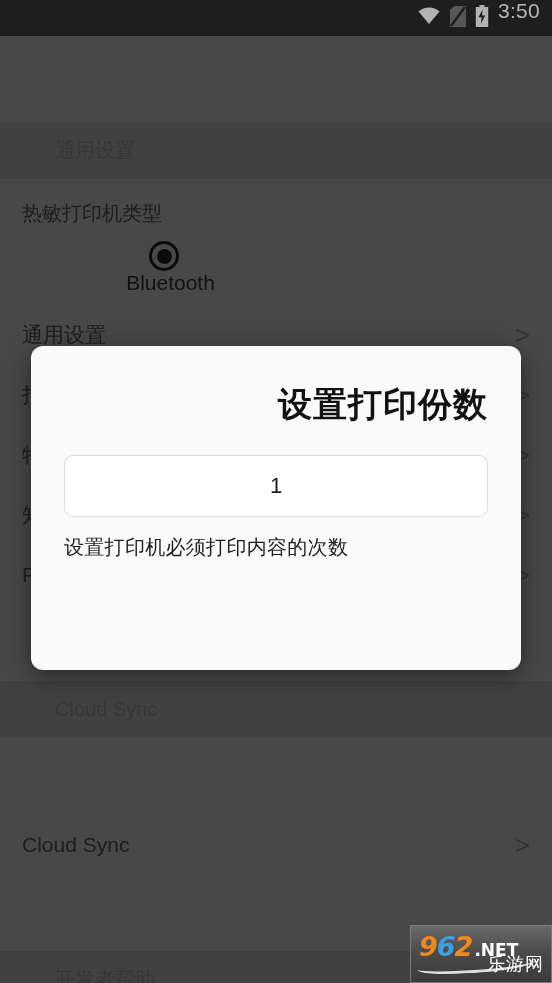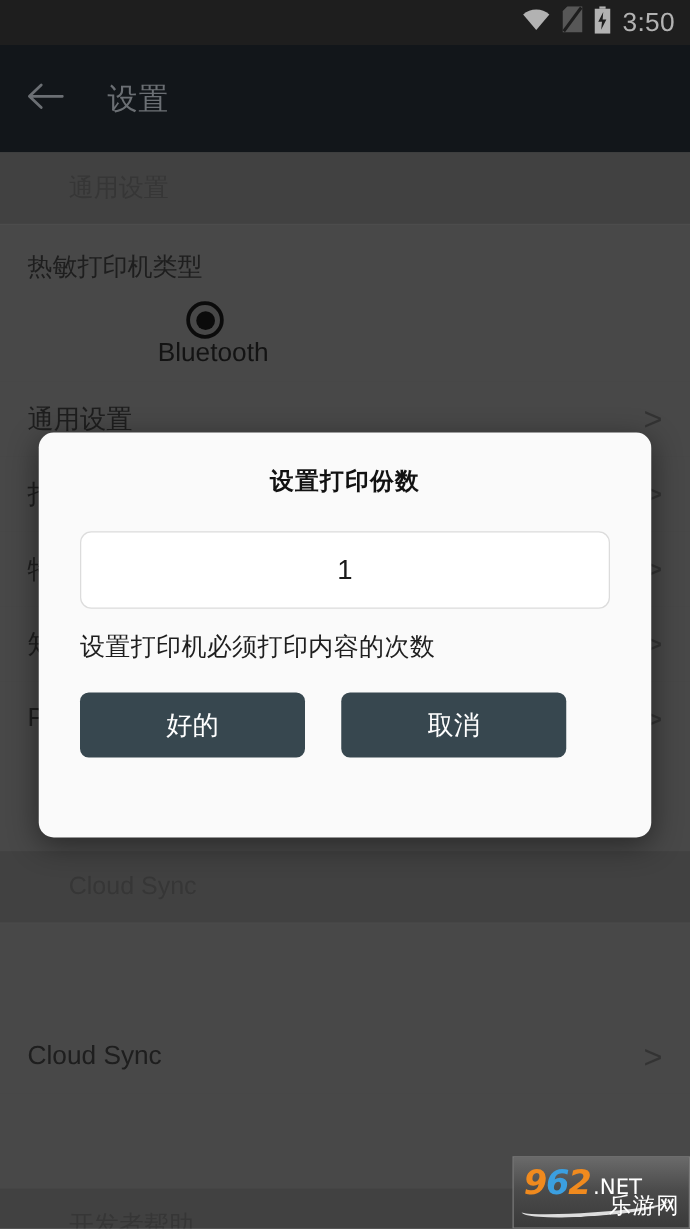--- a/index.html
+++ b/index.html
@@ -14,21 +14,21 @@
     width: 552px; height: 983px;
     overflow: hidden;
     background: #676767;
   }
 
   
   .statusbar {
     position: absolute; top: 0; left: 0;
     width: 552px; height: 36px;
     background: #2b2b2b;
-    display: flex; align-items: center; justify-content: flex-end;
+    display: flex; justify-content: flex-end;
     padding-right: 12px;
   }
   .sb-icons { display: flex; align-items: center; gap: 9px; }
   .wifi-ico { display:block; }
   .sim-ico  { display:block; }
   .batt-ico { display:block; }
   .sb-clock {
     color: #ffffff; font-size: 21px; letter-spacing: .3px;
     margin-left: 9px; line-height: 1;
   }
@@ -108,23 +108,23 @@
   .dialog {
     position: absolute;
     left: 31px; top: 346px;
     width: 490px; height: 324px;
     background: #fafafa;
     border-radius: 12px;
     box-shadow: 0 6px 24px rgba(0,0,0,.45);
     padding: 0 33px;
   }
   .dlg-title {
-    text-align: center; color: #121212;
-    font-size: 19px; font-weight: bold;
-    padding-top: 26px; letter-spacing: 1px;
+    text-align: right; color: #121212;
+    font-size: 34px; font-weight: bold;
+    padding-top: 36px; letter-spacing: 1px;
   }
   .dlg-input {
     margin-top: 27px;
     height: 62px; width: 100%;
     background: #ffffff;
     border: 1px solid #dcdcdc;
     border-radius: 9px;
     color: #1a1a1a; font-size: 22px;
     text-align: center;
     font-family: "Liberation Sans", sans-serif;
@@ -160,21 +160,21 @@
     position: absolute; left: 8px; top: 5px;
     display: flex; align-items: baseline;
     font-family: "DejaVu Sans", sans-serif;
     font-weight: bold; font-style: italic;
     font-size: 27px; letter-spacing: -1px;
   }
   .wm-9 { color: #f08a1e; }
   .wm-6 { color: #3b9fe0; }
   .wm-2 { color: #f08a1e; }
   .wm-net {
-    color: #ffffff; font-size: 17px; font-weight: normal;
+    color: #ffffff; font-size: 17px; font-weight: bold;
     font-style: normal; margin-left: 2px; letter-spacing: 0px;
   }
   .wm-cn {
     position: absolute; right: 7px; bottom: 6px;
     color: #ffffff; font-size: 18px; letter-spacing: 1px; margin-top: 45px;
   }
   .wm-swoosh {
     position: absolute; left: 6px; bottom: 9px;
     width: 118px; height: 16px;
     border-bottom: 3px solid #dddddd;
@@ -204,30 +204,20 @@
         <svg width="14" height="22" viewBox="0 0 14 22">
           <rect x="4.5" y="0" width="5" height="2" fill="#ffffff"></rect>
           <rect x="0.8" y="2" width="12.4" height="20" fill="#ffffff"></rect>
           <path d="M7.6 4.5 L3.6 12.3 H6.6 L5.9 18.8 L10.1 10.6 H7.1 Z" fill="#2b2b2b"></path>
         </svg>
       </span>
     </div>
     <span class="sb-clock">3:50</span>
   </div>
 
-  <div class="appbar">
-    <div class="back-btn">
-      <span>
-        <svg width="30" height="24" viewBox="0 0 30 24">
-          <path d="M29 12 H3 M12 3 L2.5 12 L12 21" fill="none" stroke="#9aa0a6" stroke-width="2.2" stroke-linecap="round" stroke-linejoin="round"></path>
-        </svg>
-      </span>
-    </div>
-    <span class="appbar-title">设置</span>
-  </div>
 
   <div class="content">
 
     <div class="section-header">
       <span class="sh-text">通用设置</span>
     </div>
 
     <div class="printer-block">
       <div class="block-title">热敏打印机类型</div>
       <div class="radio-row">
@@ -277,24 +267,20 @@
     </div>
 
   </div>
 
   <div class="scrim"></div>
 
   <div class="dialog">
     <div class="dlg-title">设置打印份数</div>
     <input class="dlg-input" type="text" value="1" style="">
     <div class="dlg-msg">设置打印机必须打印内容的次数</div>
-    <div class="dlg-actions">
-      <button class="dlg-btn">好的</button>
-      <button class="dlg-btn">取消</button>
-    </div>
   </div>
 
   <div class="watermark">
     <div class="wm-row1">
       <span class="wm-9">9</span>
       <span class="wm-6">6</span>
       <span class="wm-2">2</span>
       <span class="wm-net">.NET</span>
     </div>
     <div class="wm-swoosh"></div>

